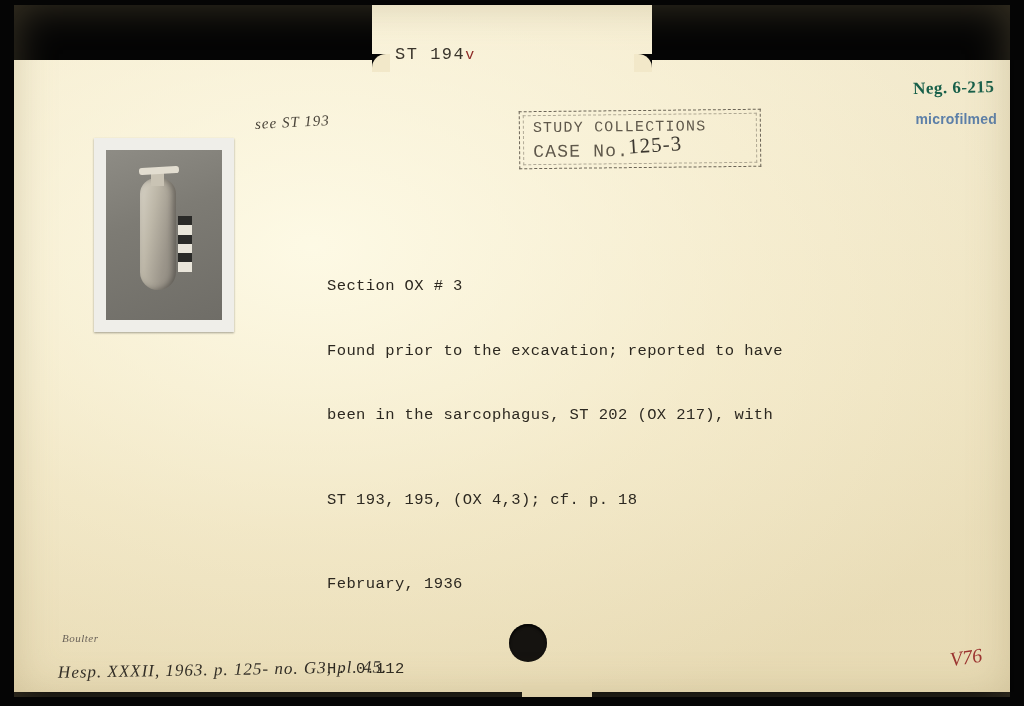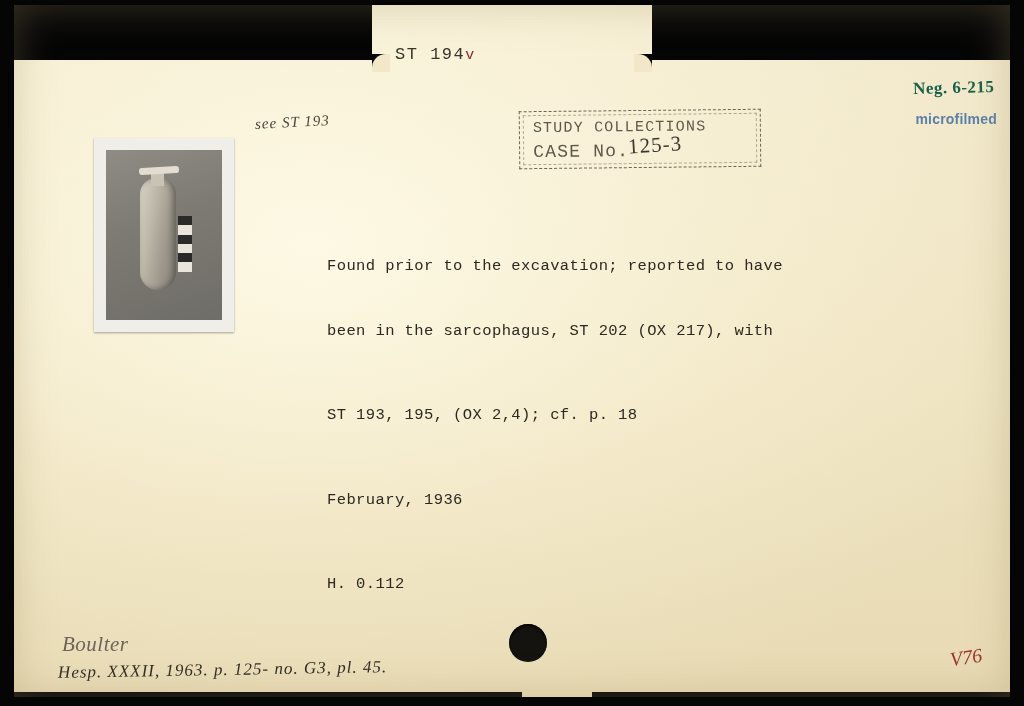--- a/index.html
+++ b/index.html
@@ -262,21 +262,21 @@
     z-index: 10;
     white-space: pre-wrap;
   }
   .para { margin: 0 0 20px 0; white-space: pre; }
   .para:last-child { margin-bottom: 0; }
 
   
   #boulter {
     top: 632px;
     left: 62px;
-    font-size: 21px;
+    font-size: 11px;
     color: #6b635a;
     font-family: "Liberation Serif", serif;
     font-style: italic;
     letter-spacing: 0.5px;
   }
   #hesperia {
     top: 660px;
     left: 58px;
     font-size: 17px;
     color: #2f2b25;
@@ -341,23 +341,24 @@
       </div>
     </div>
 
     <div id="stamp">
       <span id="stamp-line1">STUDY COLLECTIONS</span>
       <span id="stamp-line2">CASE No.</span>
       <span id="stamp-caseno">125-3</span>
     </div>
 
     <div id="typed-block">
+      <p class="para">Section OX # 3</p>
       <p class="para" style="margin-top:-20px;">Found prior to the excavation; reported to have</p>
       <p class="para" style="margin-top:-20px;">been in the sarcophagus, ST 202 (OX 217), with</p>
-      <p class="para">ST 193, 195, (OX 2,4); cf. p. 18</p>
+      <p class="para">ST 193, 195, (OX 4,3); cf. p. 18</p>
       <p class="para">February, 1936</p>
       <p class="para">H. 0.112</p>
       
       
       
       
     </div>
 
     <div id="punch-hole"></div>
 

